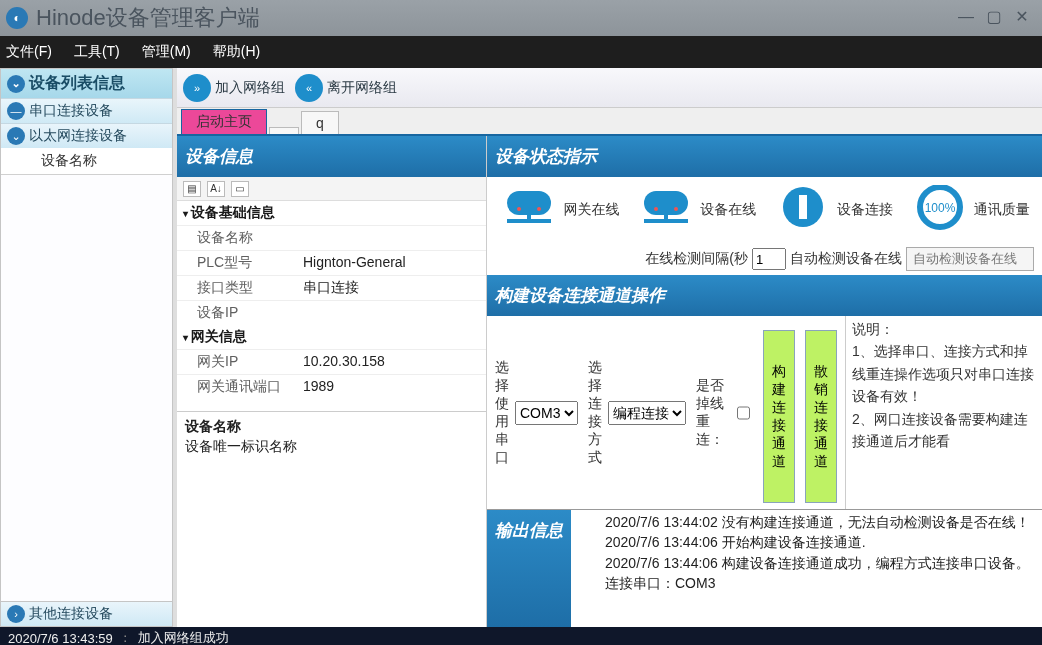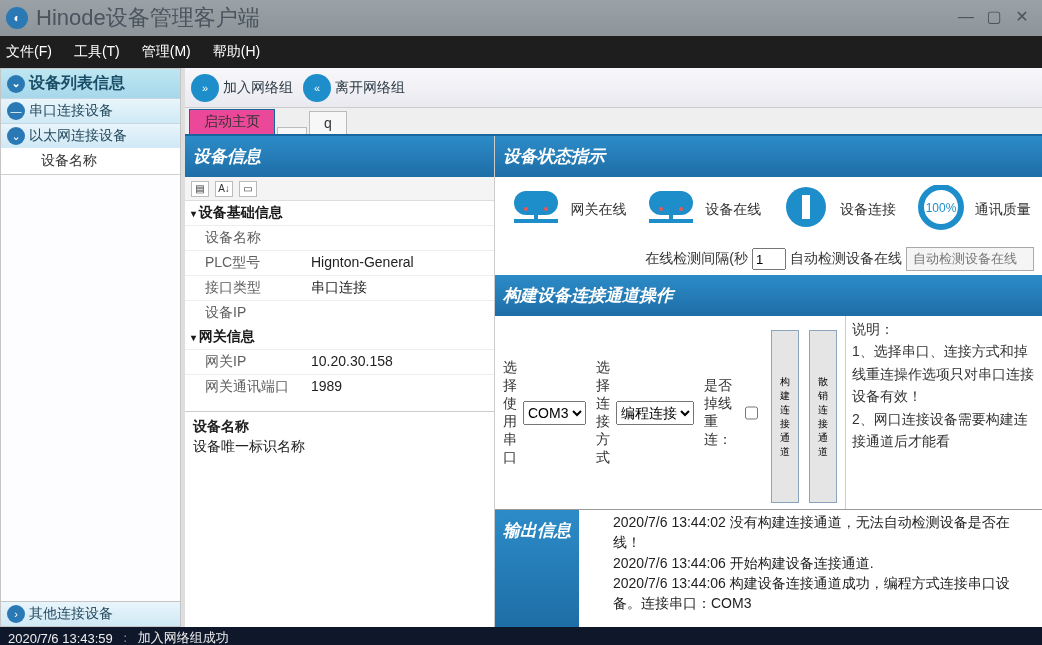--- a/index.html
+++ b/index.html
@@ -175,21 +175,21 @@
   .si .ic { width:60px; height:50px; }
   .controls-line { display:flex; align-items:center; gap:4px; padding:4px 8px; font-size:14px;justify-content:flex-end;}
   .controls-line input[type="text"] { width:34px; height:22px; font-size:13px;}
   .btn-like { background:#f5f5f5; border:1px solid #aaa; padding:2px 6px; width:128px; font-size:13px; color:#777;}
   .ch-body { display:flex; flex:1; overflow:hidden;}
   .ch-left { flex:1; padding:6px 8px; display:flex; flex-direction:row; gap:10px; border-right:1px solid #ccc;}
   .ch-left .row { display:flex; align-items:center; gap:6px; font-size:14px;}
   .ch-left select { flex:1; height:24px; font-size:14px;}
   .ch-left input[type="checkbox"]{ width:16px;height:16px;}
   .ch-btns { display:flex; gap:10px; margin-top:8px;}
-  .ch-btns button { padding:4px 8px; background:#e5e5e5; border:1px solid #8aa4bb; font-size:10px;}
+  .ch-btns button { padding:4px 8px; background:#bef264; border:1px solid #8aa4bb; font-size:14px;}
   .ch-right { width:196px; padding:2px 6px; font-size:14px; line-height:1.6; color:#333; overflow:hidden;}
   .out { border-top:1px solid #999; display:flex; flex-direction:row; height:118px;gap:28px;}
   .out .log { flex:1; overflow:auto; padding:2px 6px; font-size:14px; background:#fff; color:#222; line-height:1.45;}
   
   .statusbar { height:22px; background:#0f172a; color:#eee; font-size:13px; display:flex; align-items:center; padding:0 8px;}
   .statusbar .sep { margin: 0 6px; color:#888;}
 </style>
 </head>
 <body>
 

